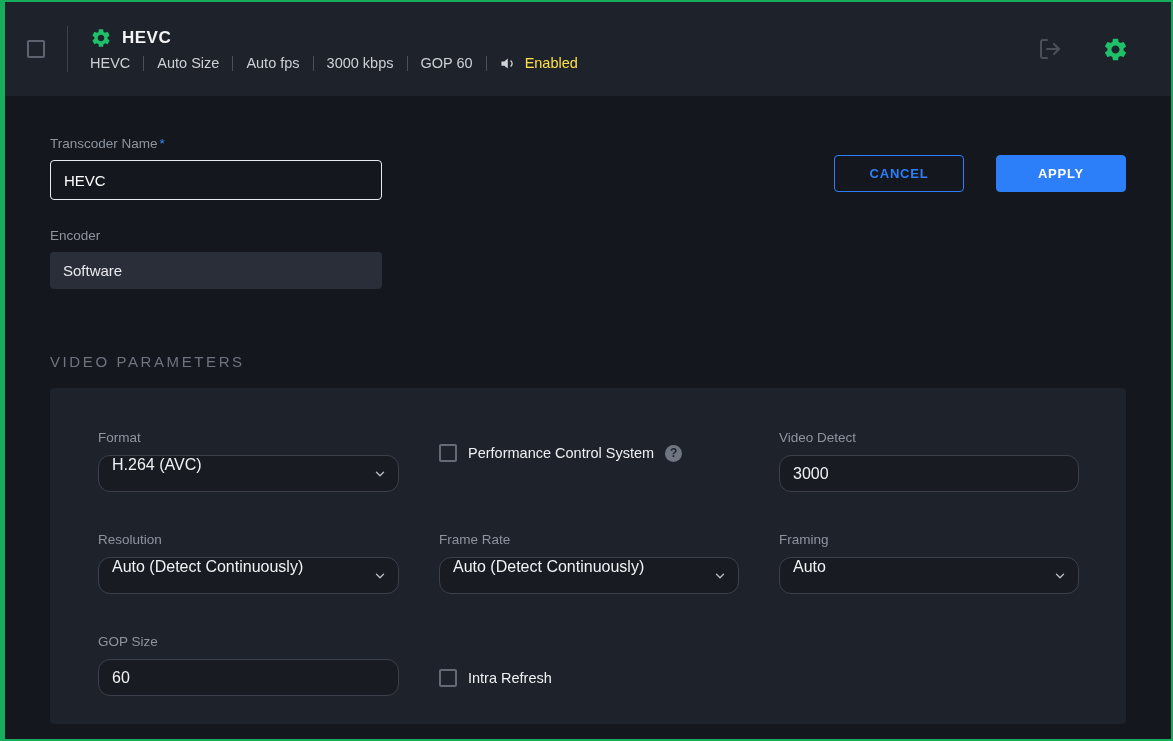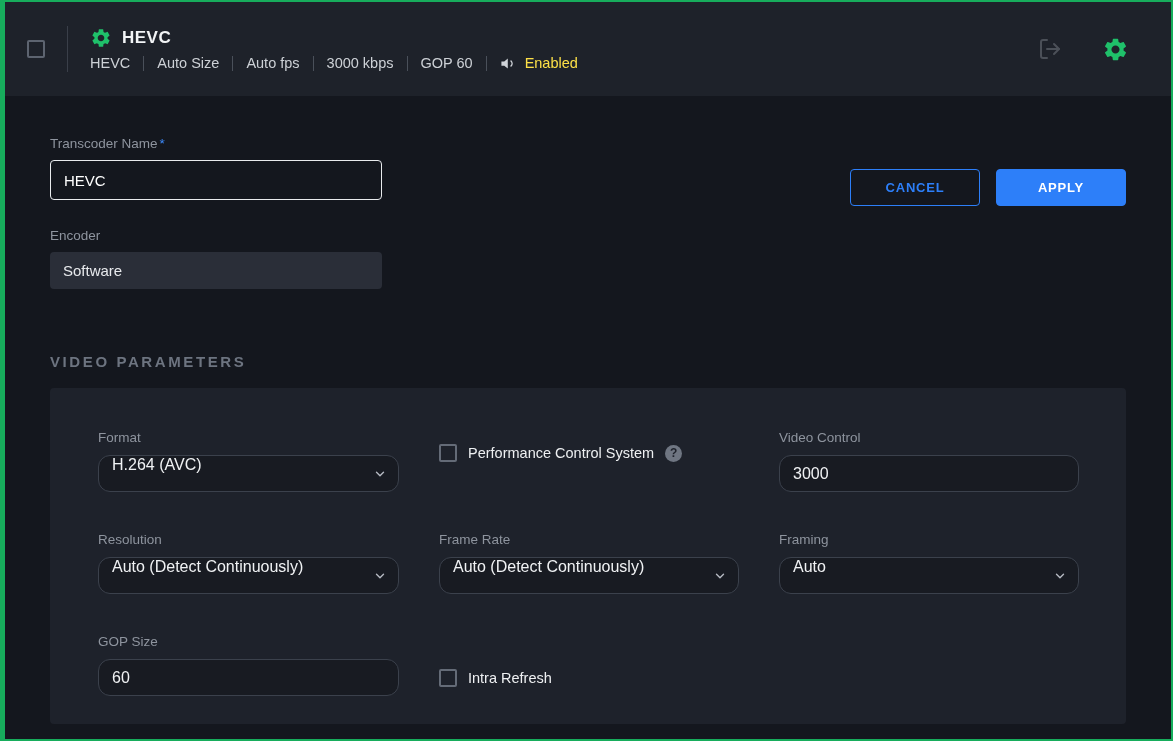--- a/index.html
+++ b/index.html
@@ -35,37 +35,37 @@
   
   .main{padding:40px 45px 0;position:relative;}
   .field-label{display:block;font-size:13.5px;color:#8e949e;margin-bottom:9px;}
   .req{color:#3d8bfd;margin-left:2px;}
   .name-input{
     width:332px;height:40px;background:transparent;
     border:1px solid #e9ebee;border-radius:4px;
     color:#fff;font-size:15px;padding:0 13px;outline:none;
     font-family:inherit;caret-color:#fff;
   }
-  .actions{position:absolute;top:73px;right:45px;display:flex;gap:16px;}
+  .actions{position:absolute;top:59px;right:45px;display:flex;gap:32px;}
   .btn{
     width:130px;height:37px;border-radius:4px;
     font-size:13px;font-weight:700;letter-spacing:.8px;
     font-family:inherit;cursor:pointer;
   }
   .btn-cancel{background:transparent;border:1px solid #2d7ff9;color:#2d7ff9;}
   .btn-apply{background:#2d7ff9;border:1px solid #2d7ff9;color:#fff;}
   .encoder-block{margin-top:28px;}
   .encoder-field{
     width:332px;height:37px;background:#2a2e38;border-radius:4px;
     display:flex;align-items:center;padding:12px 13px;
     color:#e8eaed;font-size:15px;cursor:default;
   }
   .section-heading{
     margin-top:64px;font-size:15px;letter-spacing:2.6px;
-    color:#6d7480;font-weight:700;
+    color:#6d7480;font-weight:400;
   }
   
   .panel{
     margin-top:18px;background:#1e222b;border-radius:4px;
     padding:42px 48px 28px;
   }
   .grid{
     display:grid;grid-template-columns:301px 300px 300px;
     column-gap:40px;row-gap:40px;align-items:start;
   }
@@ -182,21 +182,21 @@
           </div>
         </div>
 
         <div class="checkbox-row align-top">
           <span class="cbox"></span>
           <span class="cb-label">Performance Control System</span>
           <span class="help">?</span>
         </div>
 
         <div>
-          <label class="p-label">Video Control</label>
+          <label class="p-label">Video Detect</label>
           <input class="p-input" type="text" value="3000" style="">
         </div>
 
         <div>
           <label class="p-label">Resolution</label>
           <div class="select">
             <span>Auto (Detect Continuously)</span>
             <svg class="chev" width="14" height="14" viewBox="0 0 24 24">
               <polyline points="6 9 12 15 18 9" fill="none" stroke="#b6bbc3" stroke-width="2.4" stroke-linecap="round" stroke-linejoin="round"></polyline>
             </svg>

